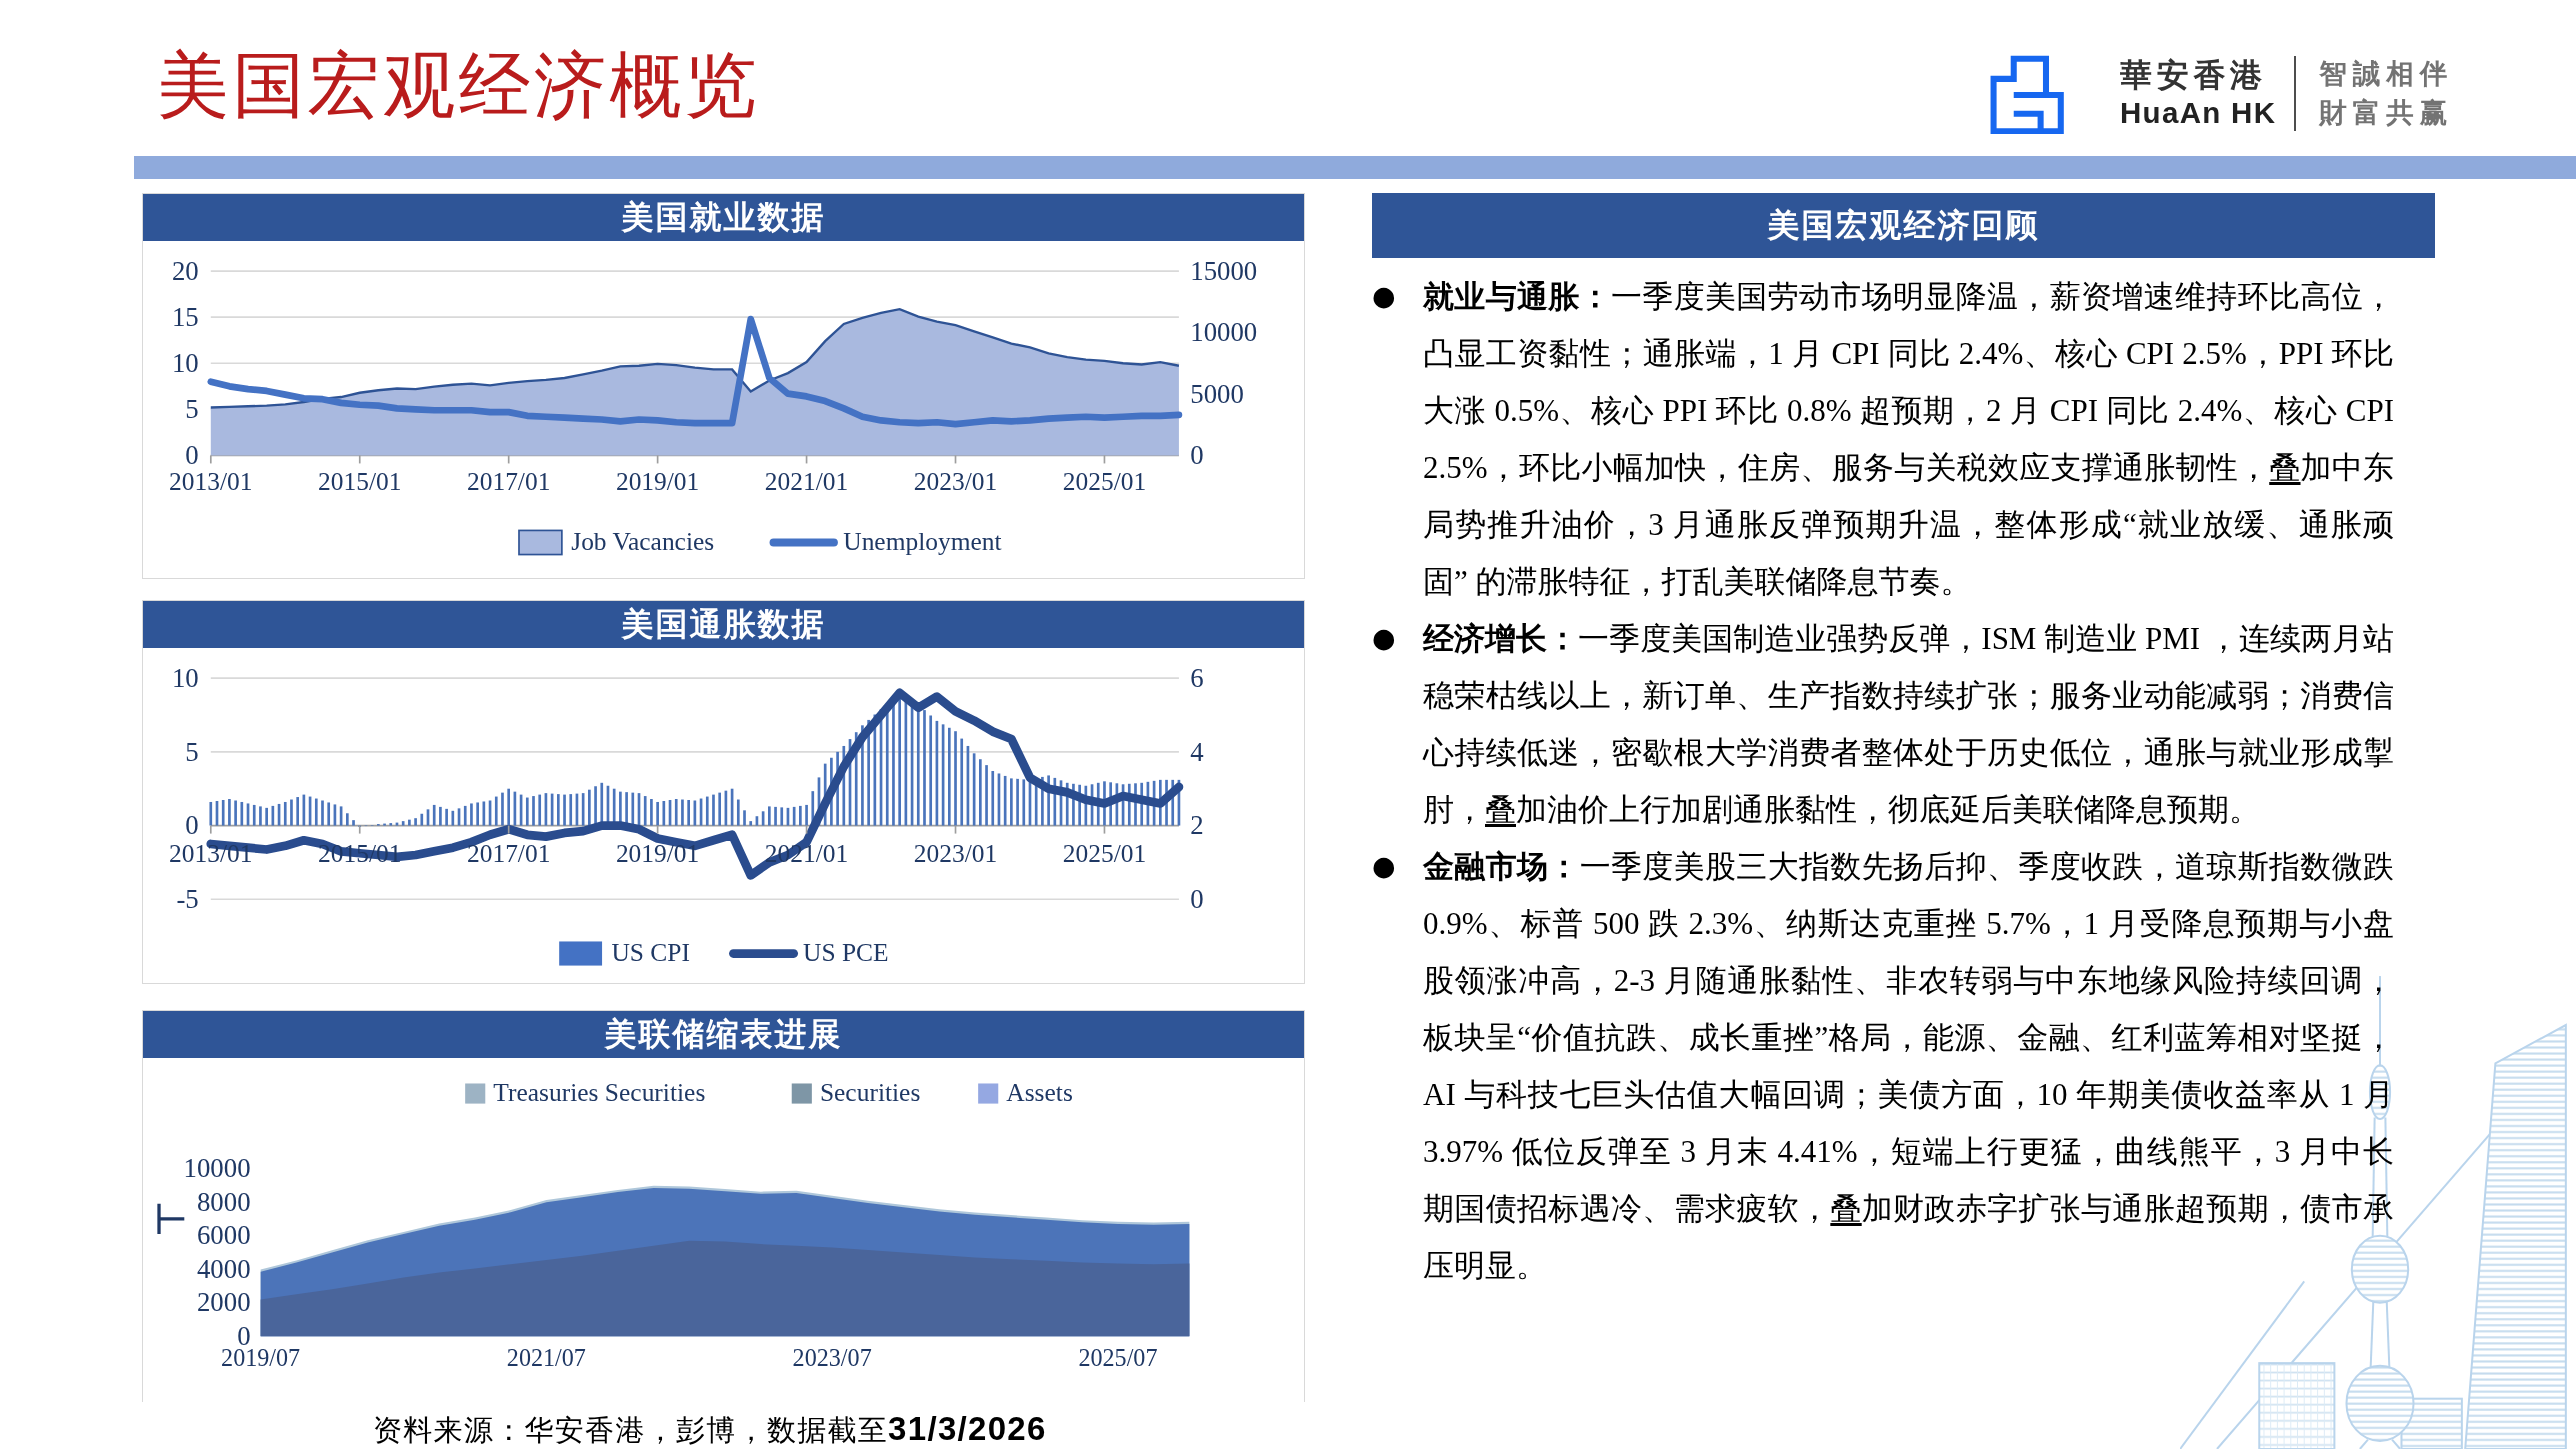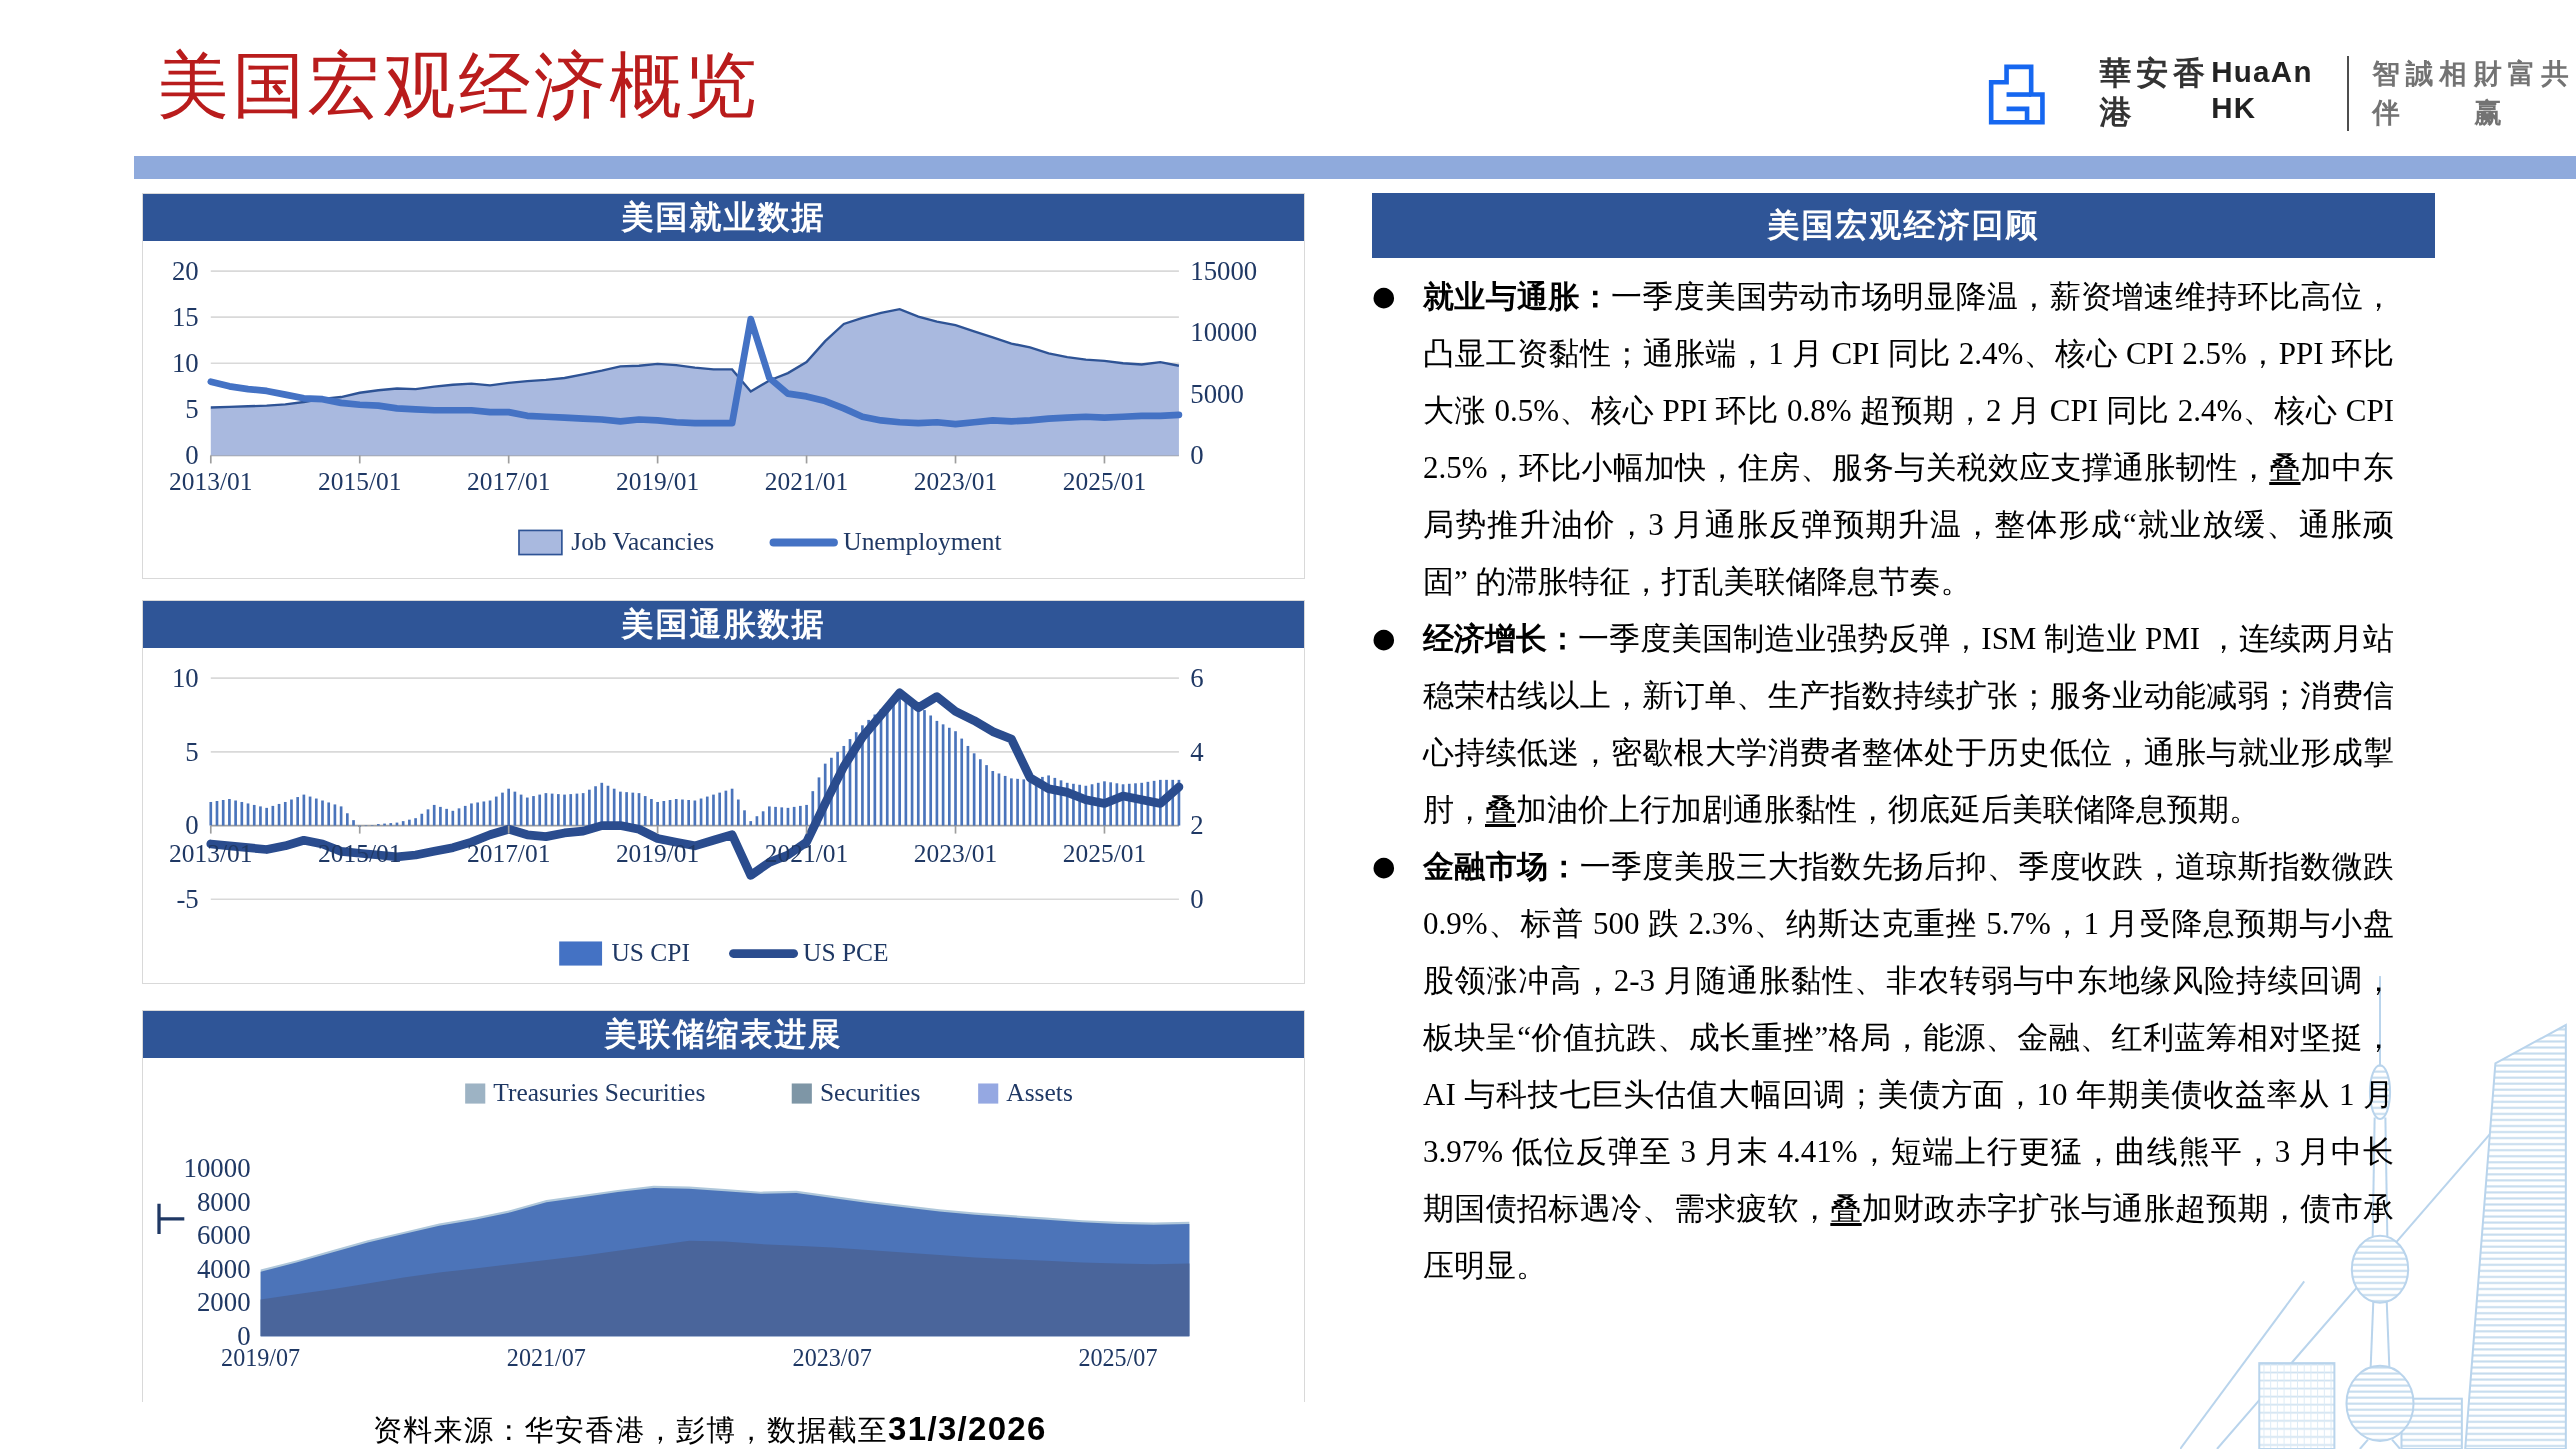--- a/index.html
+++ b/index.html
@@ -8,25 +8,25 @@
   .page { position:relative; width:2576px; height:1449px; background:#fff; }
 
   #main-title { position:absolute; left:157px; top:38px; font-size:72px; font-weight:400;
                 color:#b91c1c; letter-spacing:3.4px; font-family:"Liberation Serif","DejaVu Serif",serif; }
 
   .band { position:absolute; left:134px; top:156px; width:2442px; height:23px; background:#8FAADC; }
 
   .logo { position:absolute; left:1984px; top:52px; display:flex; align-items:center;
           font-family:"Liberation Sans","DejaVu Sans",sans-serif; }
   .logo-mark { width:85px; height:82px; margin-right:19px; }
-  .logo-names { display:flex; flex-direction:row; justify-content:center;margin-left:32px; }
+  .logo-names { display:flex; flex-direction:column; justify-content:center;margin-left:32px; }
   .logo-cjk { font-size:32px; font-weight:700; color:#333; letter-spacing:4.7px; line-height:39px; }
   .logo-latin { font-size:29.5px; font-weight:700; color:#222; letter-spacing:1.3px; line-height:36px; }
   .logo-divider { width:2.7px; height:75px; background:#4d4d4d; margin:0 23px 0 17.4px; }
-  .logo-slogans { display:flex; flex-direction:row; justify-content:center; }
+  .logo-slogans { display:flex; flex-direction:column; justify-content:center; }
   .logo-slogan { font-size:27.5px; font-weight:700; color:#737373; letter-spacing:6px; line-height:39px; }
 
   .panel { position:absolute; left:142px; width:1163px; border:1.3px solid #d9d9d9; background:#fff; }
   .panel-header { height:47px; background:#2F5597; color:#fff; display:flex; align-items:center;
                   justify-content:center; font-size:32px; font-weight:700; letter-spacing:2px; }
   .panel-body { position:relative; background:#fff; }
   .chart { display:block; }
   .chart text { font-family:"Liberation Serif","DejaVu Serif",serif; fill:#1F3864; }
 
   #panel-employment { top:193px; height:386px; }

